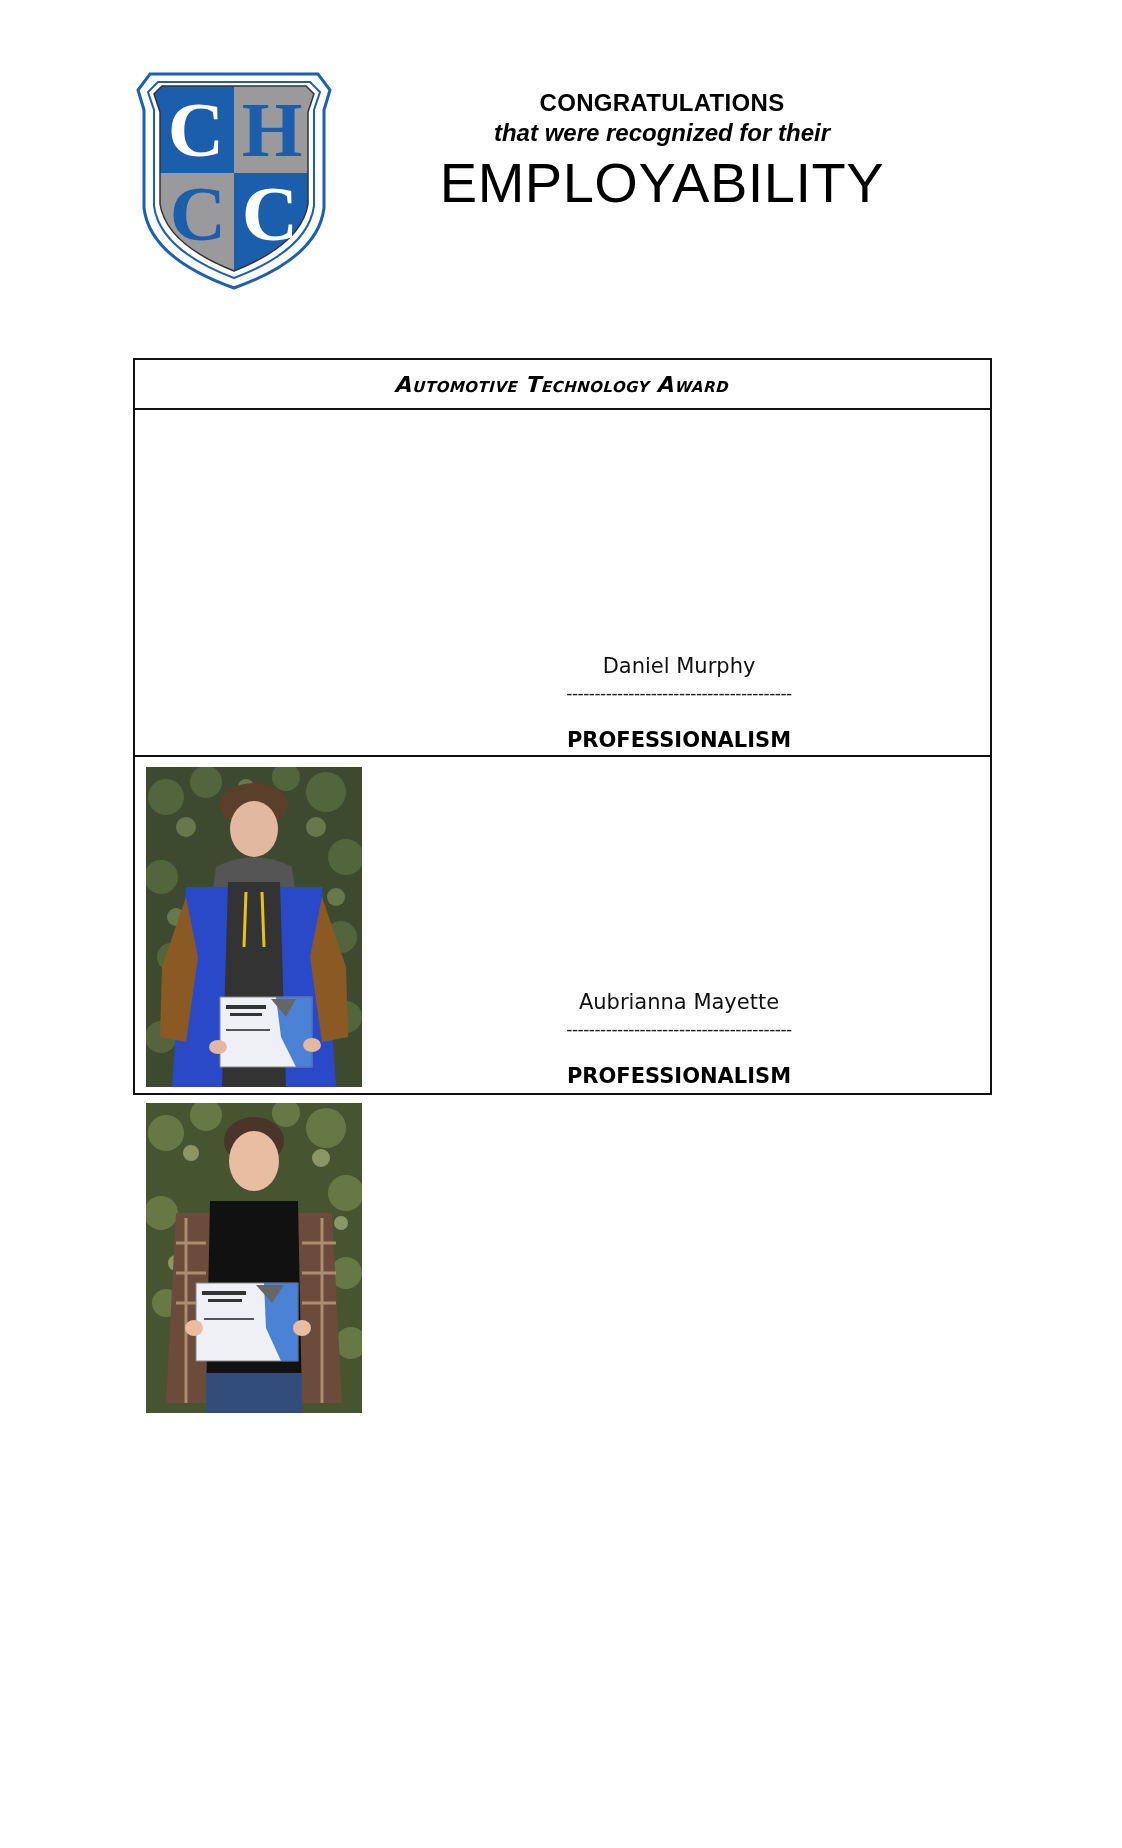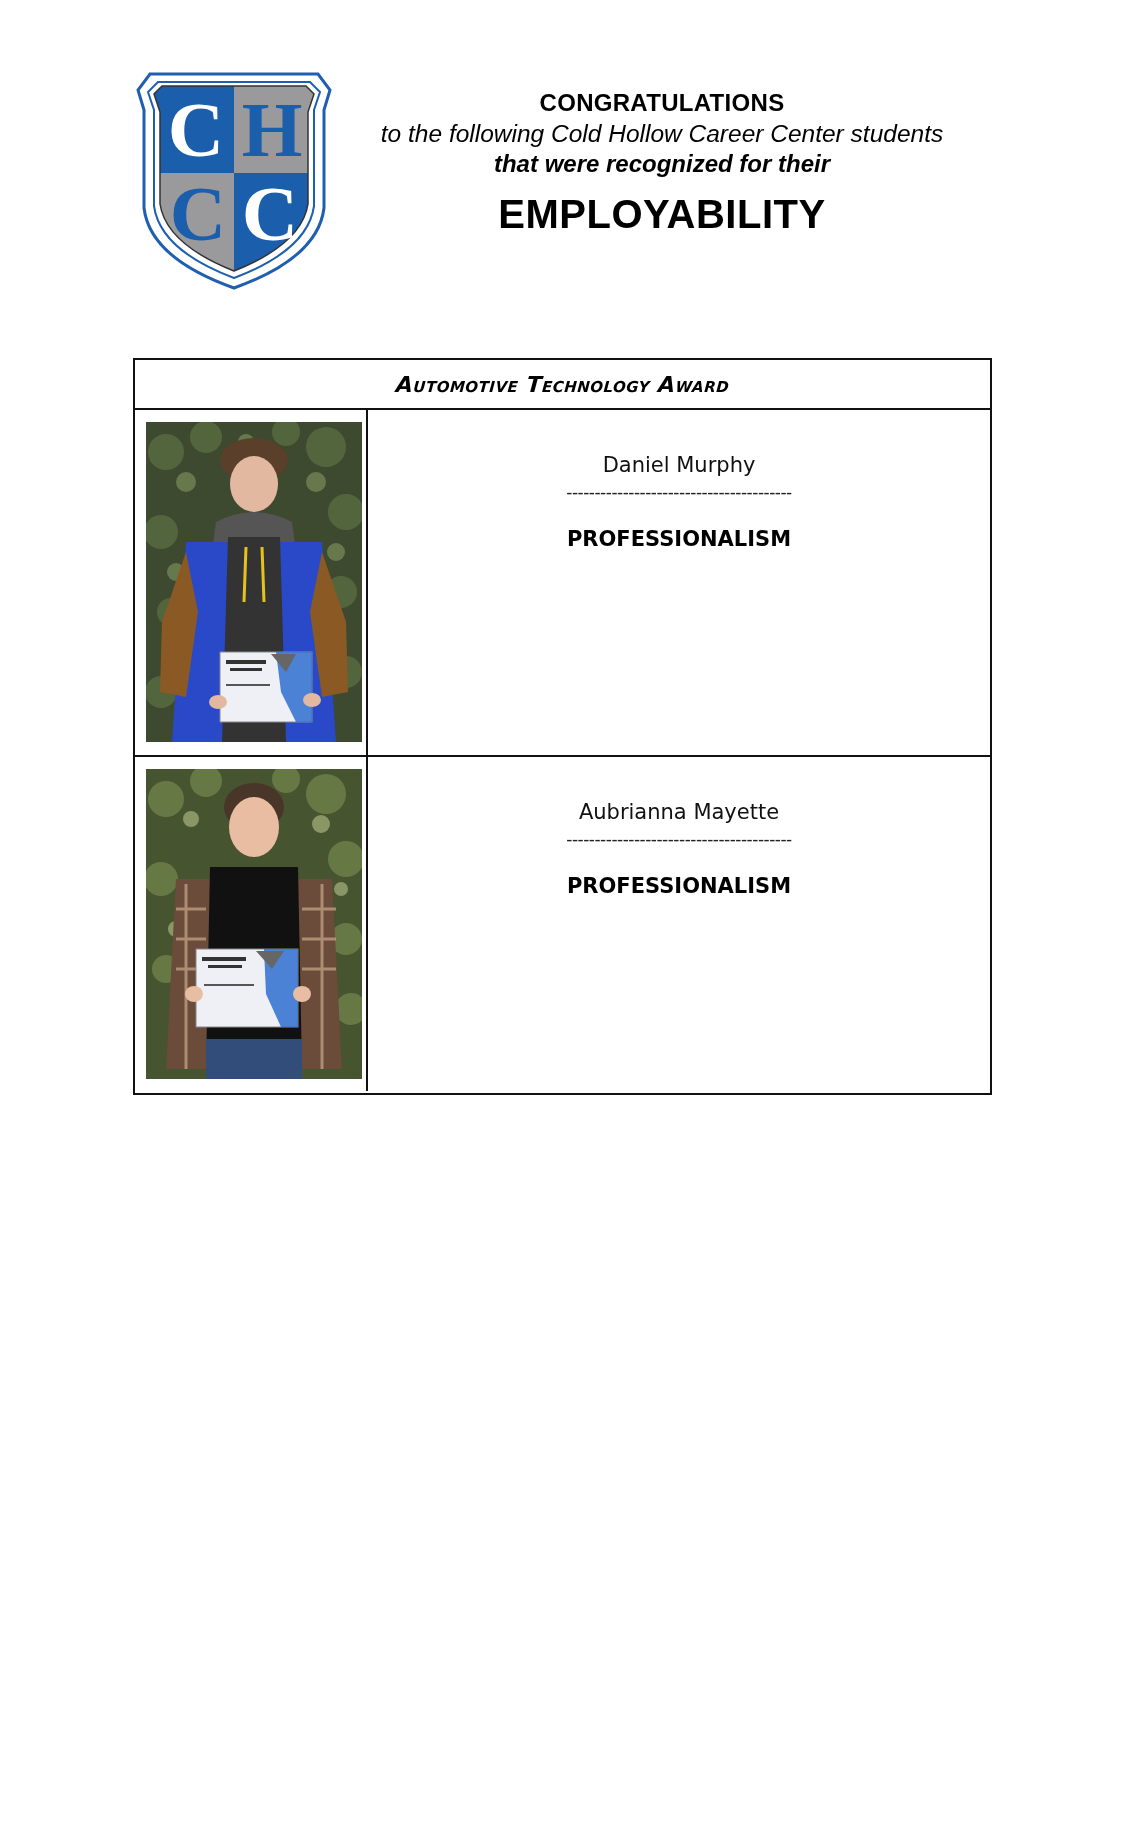--- a/index.html
+++ b/index.html
@@ -2,25 +2,25 @@
 <html><head>
 <meta charset="utf-8">
 <style>
   html, body { margin:0; padding:0; background:#ffffff; }
   body { width:1122px; height:1848px; position:relative; overflow:hidden; font-family:"Liberation Sans", sans-serif; color:#000; }
   .logo { position:absolute; left:136px; top:68px; width:196px; height:222px; }
   .header-text { position:absolute; left:360px; top:88px; width:604px; text-align:center; }
   .congrats { font-family:"Liberation Sans", sans-serif; font-weight:bold; font-size:24px; line-height:30px; letter-spacing:0.3px; }
   .line2 { font-family:"Liberation Sans", sans-serif; font-style:italic; font-size:24.5px; line-height:31px; }
   .line3 { font-family:"Liberation Sans", sans-serif; font-style:italic; font-weight:bold; font-size:24px; line-height:30px;text-align:center; }
-  .big { font-family:"Liberation Sans", sans-serif; font-weight:bold; font-size:40px; line-height:70px; letter-spacing:0.5px; }
+  .big { font-family:"Liberation Sans", sans-serif; font-weight:normal; font-size:56px; line-height:70px; letter-spacing:0.5px; }
   .award-table { position:absolute; left:133px; top:358px; width:859px; border:2px solid #111; box-sizing:border-box; height:737px; }
   .award-header { height:50px; border-bottom:2px solid #111; display:flex; align-items:center; justify-content:center; box-sizing:border-box; }
   .award-title { font-family:"DejaVu Sans", sans-serif; font-weight:bold; font-style:italic; font-size:22px; letter-spacing:0.5px; font-variant:small-caps; transform:skewX(-4deg); }
-  .row { display:flex; box-sizing:border-box; }
+  .row { display:flex; box-sizing:border-box;align-items:flex-end; }
   .row1 { height:347px; border-bottom:2px solid #111; }
   .row2 { height:334px; }
   .photo-cell { width:233px; border-right:2px solid #111; box-sizing:border-box; position:relative; }
   .photo { position:absolute; left:11px; width:216px; overflow:hidden; }
   .text-cell { flex:1; text-align:center; font-family:"DejaVu Sans", sans-serif; padding-top:40px; }
   .name { font-family:"DejaVu Sans", sans-serif; font-size:21px; line-height:30px; color:#111; }
   .dashes { font-family:"DejaVu Sans", sans-serif; font-size:17px; line-height:24px; letter-spacing:-0.5px; color:#222; }
   .skill { font-family:"DejaVu Sans", sans-serif; font-weight:bold; font-size:21px; line-height:30px; margin-top:20px; }
   .desc { font-family:"DejaVu Sans", sans-serif; font-style:italic; font-size:20.5px; line-height:30.5px; padding:0 8px; letter-spacing:-0.3px; }
   svg text { font-family:"Liberation Serif", serif; }
@@ -46,21 +46,20 @@
     <path d="M26 18 L170 18 L178 26 L172 44 L172 136 Q166 176 98 203 Q30 176 24 136 L24 44 L18 26 Z" fill="none" stroke="#333" stroke-width="1.5"></path>
     <text x="60" y="88" font-size="78" font-weight="bold" fill="#ffffff" text-anchor="middle">C</text>
     <text x="136" y="88" font-size="78" font-weight="bold" fill="#1b5eac" text-anchor="middle">H</text>
     <text x="62" y="172" font-size="78" font-weight="bold" fill="#1b5eac" text-anchor="middle">C</text>
     <text x="134" y="172" font-size="78" font-weight="bold" fill="#ffffff" text-anchor="middle">C</text>
   </svg>
 </div>
 
 <div class="header-text">
   <div class="congrats">CONGRATULATIONS</div>
-  <div class="line2">to the following Cold Hollow Career Center students</div>
   <div class="line3">that were recognized for their</div>
   <div class="big">EMPLOYABILITY</div>
 </div>
 
 <div class="award-table">
   <div class="award-header">
     <span class="award-title">Automotive Technology Award</span>
   </div>
 
   <div class="row row1">

